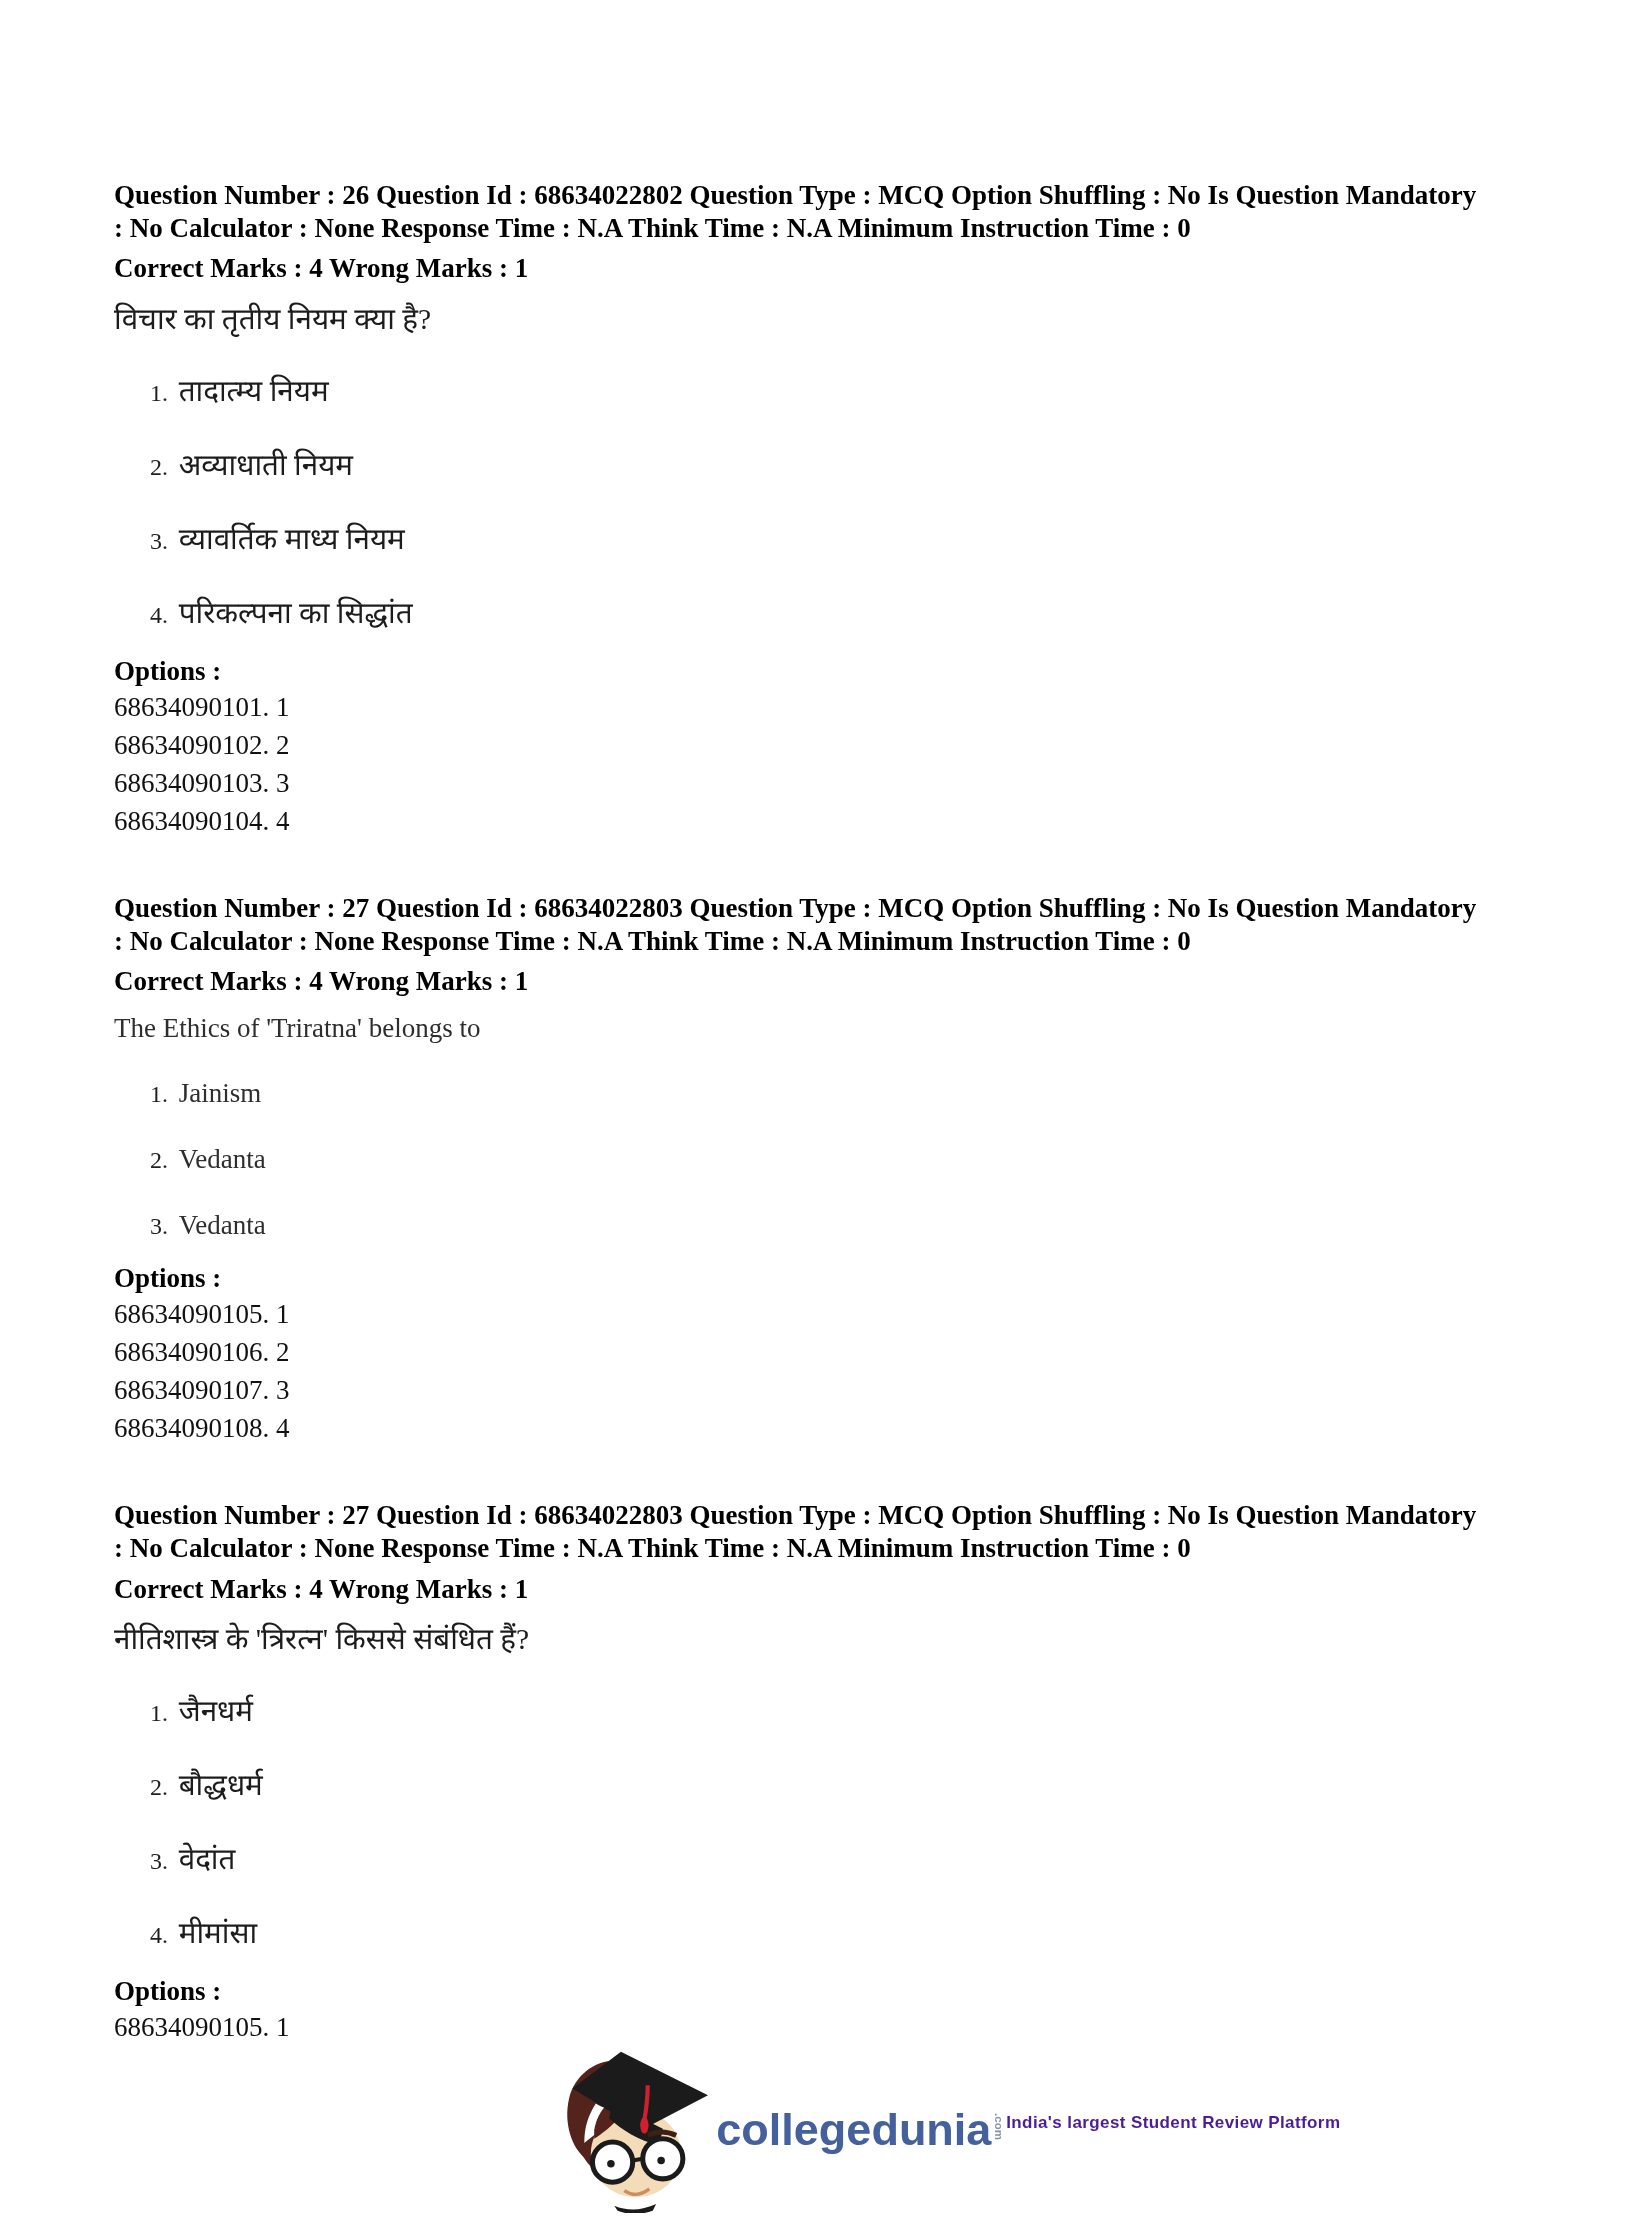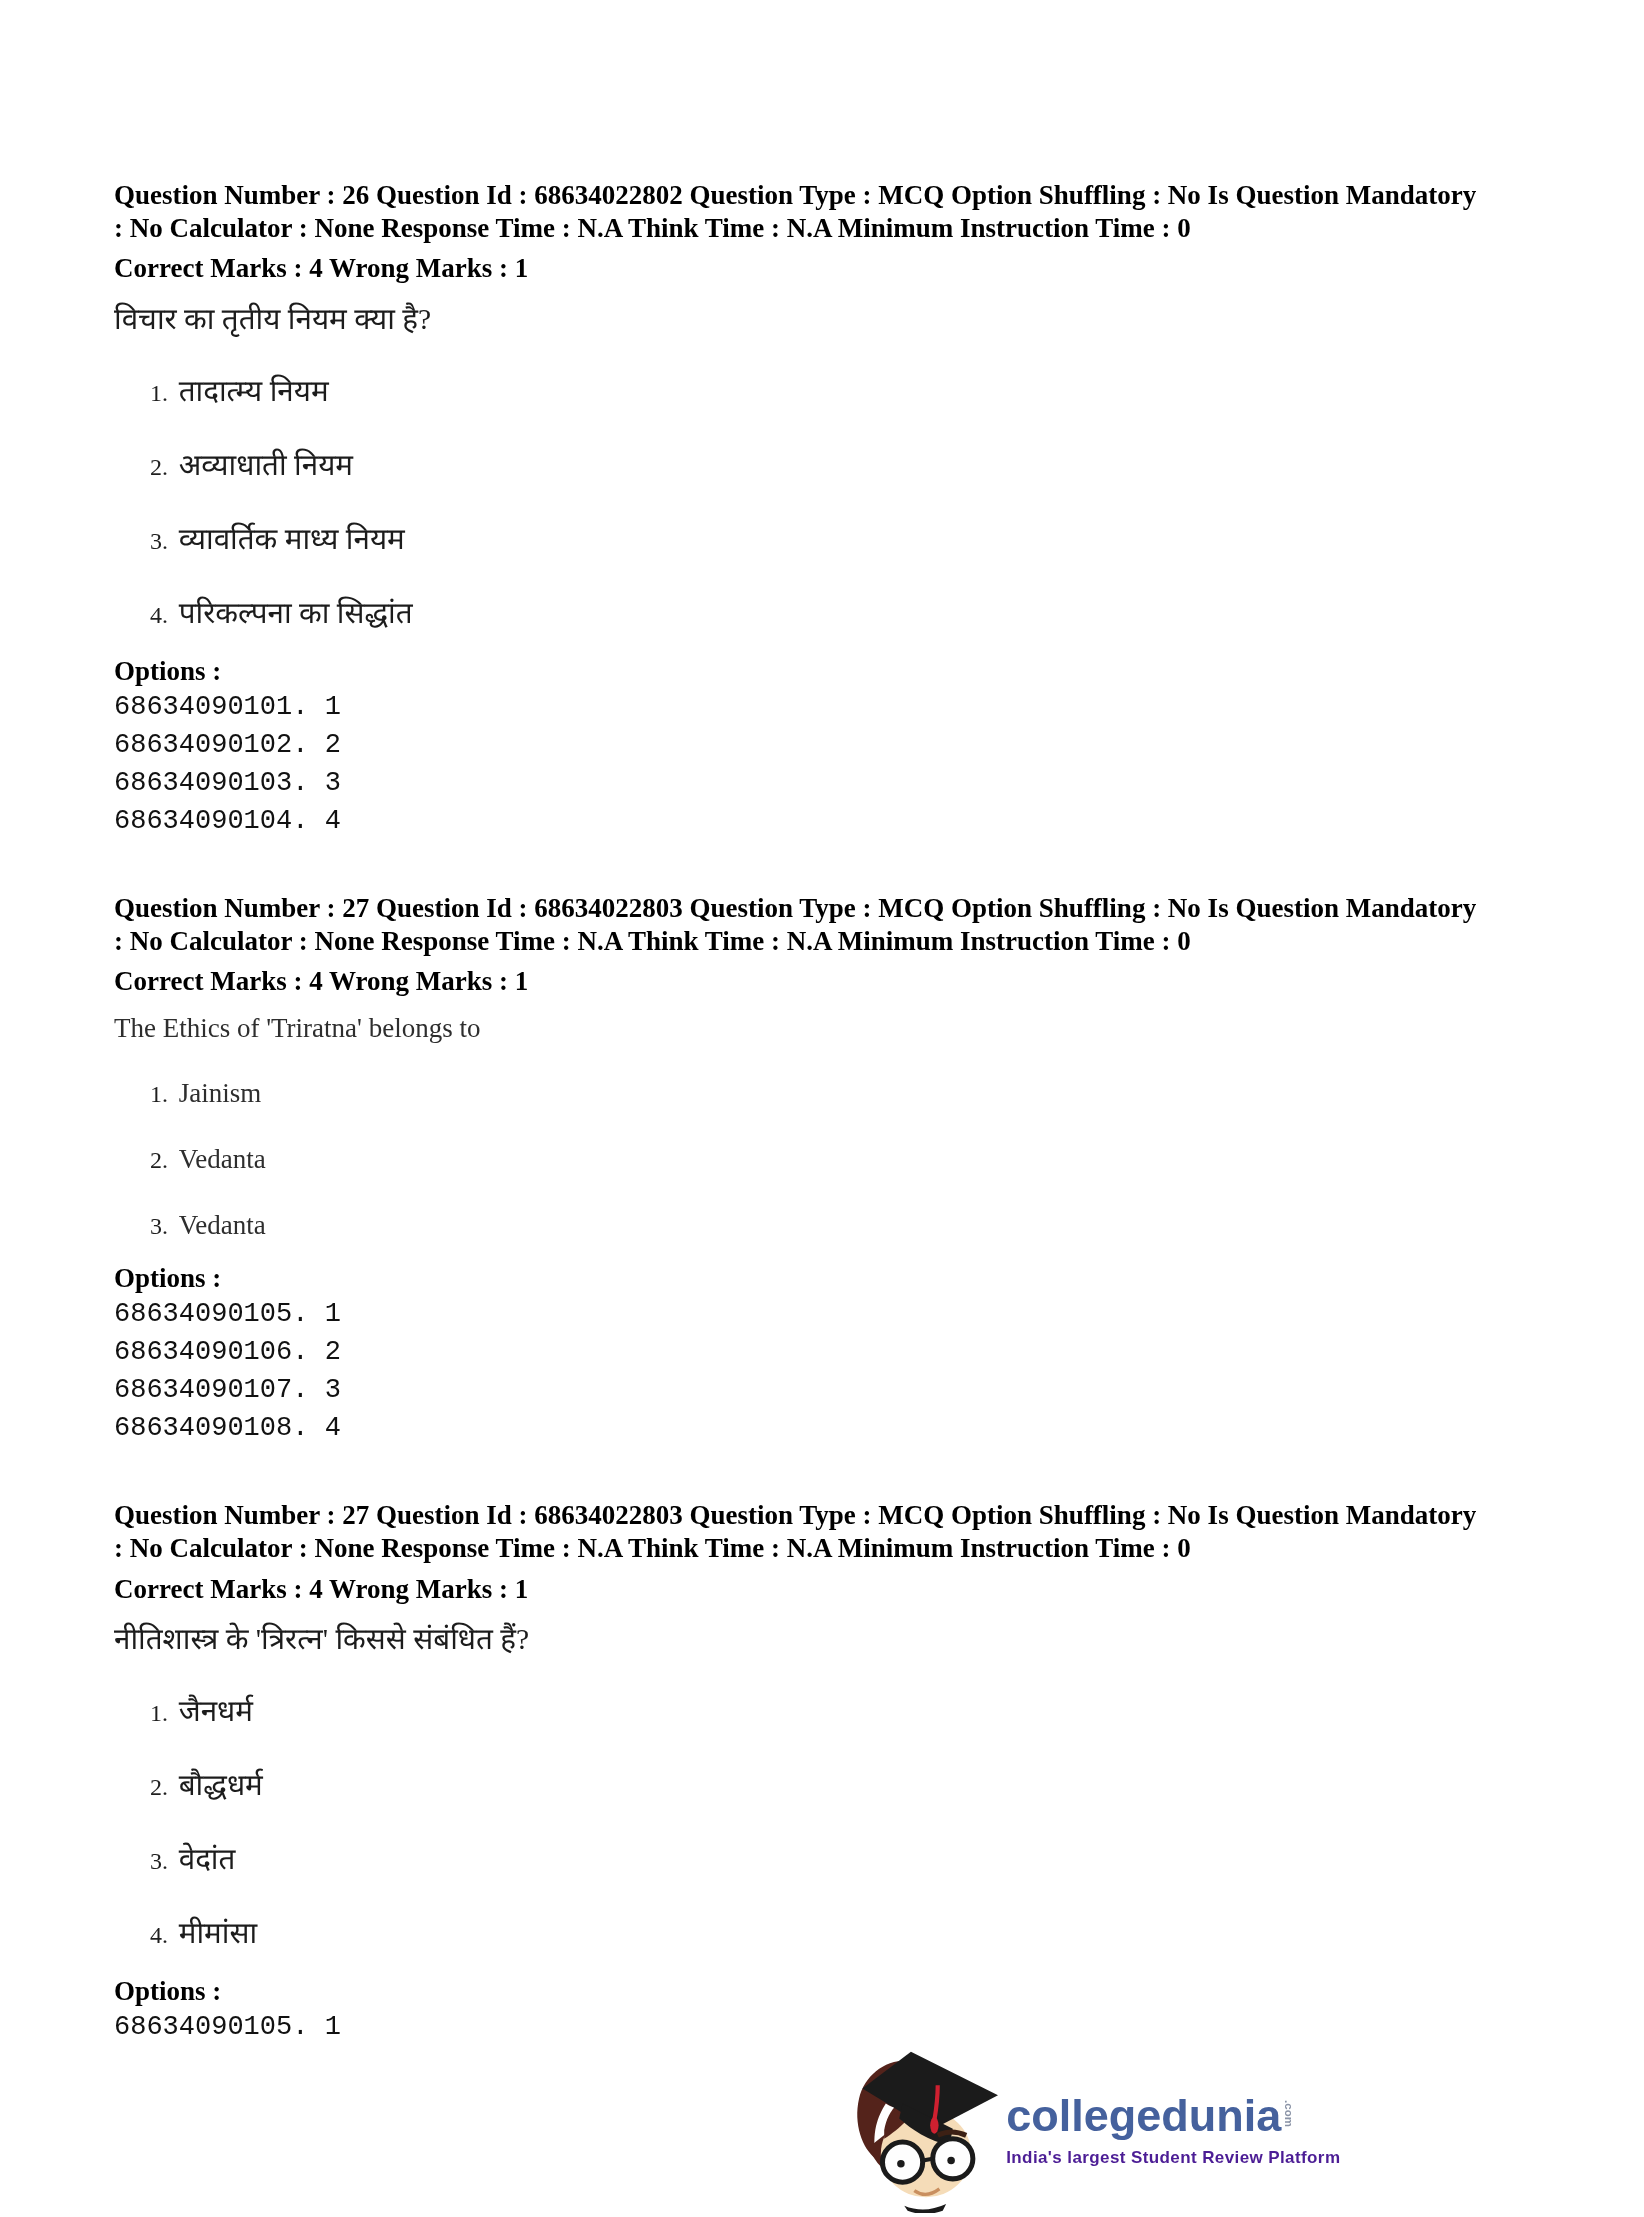--- a/index.html
+++ b/index.html
@@ -49,32 +49,32 @@
   .options-label {
     font-weight: bold;
     font-size: 27px;
     line-height: 33px;
     margin-top: 18px;
   }
   .oid {
     font-size: 27px;
     line-height: 38px;
     color: #111111;
-    font-family: Liberation Mono, monospace;
+    font-family: Liberation Serif, serif;
   }
   
   .logo {
     position: absolute;
     right: 3.6px;
     bottom: 3.6px;
     display: flex;
     align-items: center;
     gap: 3.6px;
   }
-  .logo-text { display: flex; flex-direction: column; }
+  .logo-text { display: flex; }
   .brand-row { display: flex; align-items: flex-start; }
   .brand {
     font-family: "Liberation Sans", sans-serif;
     font-weight: bold;
     font-size: 45px;
     letter-spacing: 0px;
     line-height: 48px;
   }
   .tld {
     writing-mode: vertical-rl;

